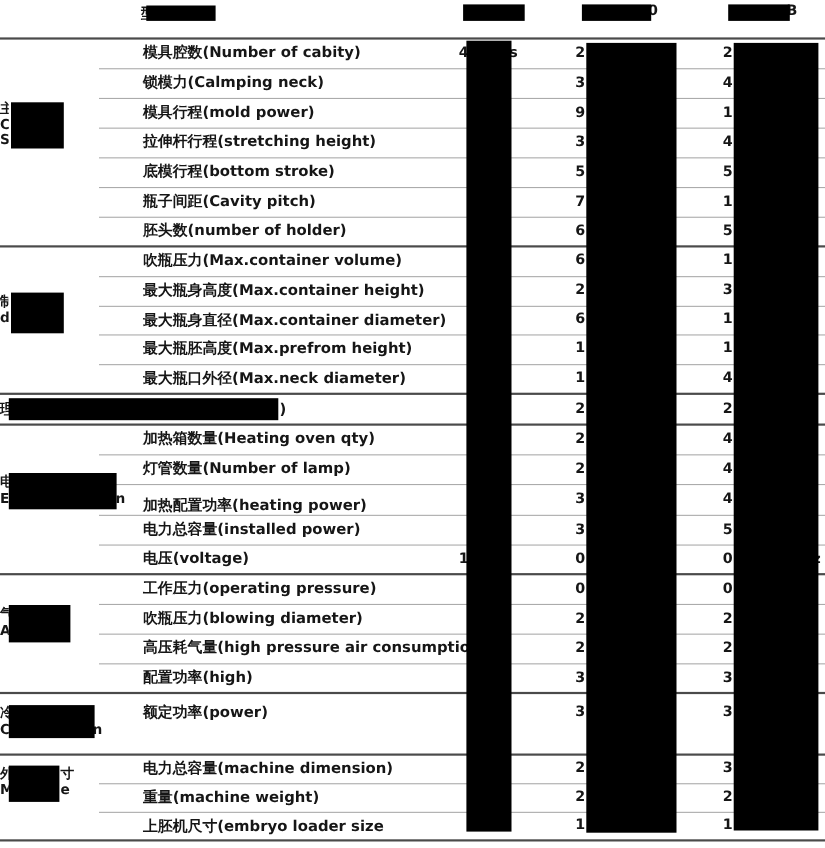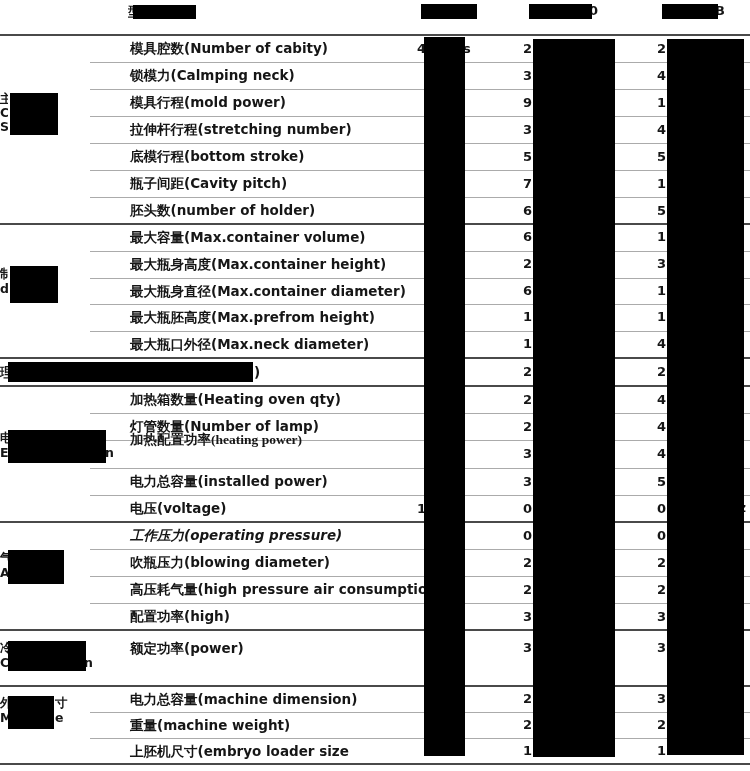--- a/index.html
+++ b/index.html
@@ -39,33 +39,33 @@
       <div class="sliver" style="left: 417px; top: 35px; width: 8px; line-height: 27px; font-size: 13px;">4</div>
       <div class="sliver" style="left: 463px; top: 35px; width: 10px; line-height: 27px; font-size: 13px;">s</div>
       <div class="peekdigit" style="left: 500px; top: 35px; width: 32px; line-height: 27px;">2</div>
       <div class="peekdigit" style="left: 634px; top: 35px; width: 32px; line-height: 27px;">2</div>
       <div class="param" style="top: 62px; line-height: 27px;">锁模力(Calmping neck)</div>
       <div class="peekdigit" style="left: 500px; top: 62px; width: 32px; line-height: 27px;">3</div>
       <div class="peekdigit" style="left: 634px; top: 62px; width: 32px; line-height: 27px;">4</div>
       <div class="param" style="top: 89px; line-height: 27px;">模具行程(mold power)</div>
       <div class="peekdigit" style="left: 500px; top: 89px; width: 32px; line-height: 27px;">9</div>
       <div class="peekdigit" style="left: 634px; top: 89px; width: 32px; line-height: 27px;">1</div>
-      <div class="param" style="top: 116px; line-height: 27px;">拉伸杆行程(stretching number)</div>
+      <div class="param" style="top: 116px; line-height: 27px;">拉伸杆行程(stretching height)</div>
       <div class="peekdigit" style="left: 500px; top: 116px; width: 32px; line-height: 27px;">3</div>
       <div class="peekdigit" style="left: 634px; top: 116px; width: 32px; line-height: 27px;">4</div>
       <div class="param" style="top: 143px; line-height: 27px;">底模行程(bottom stroke)</div>
       <div class="peekdigit" style="left: 500px; top: 143px; width: 32px; line-height: 27px;">5</div>
       <div class="peekdigit" style="left: 634px; top: 143px; width: 32px; line-height: 27px;">5</div>
       <div class="param" style="top: 170px; line-height: 27px;">瓶子间距(Cavity pitch)</div>
       <div class="peekdigit" style="left: 500px; top: 170px; width: 32px; line-height: 27px;">7</div>
       <div class="peekdigit" style="left: 634px; top: 170px; width: 32px; line-height: 27px;">1</div>
       <div class="param" style="top: 197px; line-height: 27px;">胚头数(number of holder)</div>
       <div class="peekdigit" style="left: 500px; top: 197px; width: 32px; line-height: 27px;">6</div>
       <div class="peekdigit" style="left: 634px; top: 197px; width: 32px; line-height: 27px;">5</div>
-      <div class="param" style="top: 224px; line-height: 26.8px;">最大容量(Max.container volume)</div>
+      <div class="param" style="top: 224px; line-height: 26.8px;">吹瓶压力(Max.container volume)</div>
       <div class="peekdigit" style="left: 500px; top: 224px; width: 32px; line-height: 26.8px;">6</div>
       <div class="peekdigit" style="left: 634px; top: 224px; width: 32px; line-height: 26.8px;">1</div>
       <div class="param" style="top: 250.8px; line-height: 26.8px;">最大瓶身高度(Max.container height)</div>
       <div class="peekdigit" style="left: 500px; top: 250.8px; width: 32px; line-height: 26.8px;">2</div>
       <div class="peekdigit" style="left: 634px; top: 250.8px; width: 32px; line-height: 26.8px;">3</div>
       <div class="param" style="top: 277.6px; line-height: 26.8px;">最大瓶身直径(Max.container diameter)</div>
       <div class="peekdigit" style="left: 500px; top: 277.6px; width: 32px; line-height: 26.8px;">6</div>
       <div class="peekdigit" style="left: 634px; top: 277.6px; width: 32px; line-height: 26.8px;">1</div>
       <div class="param" style="top: 304.4px; line-height: 26.8px;">最大瓶胚高度(Max.prefrom height)</div>
       <div class="peekdigit" style="left: 500px; top: 304.4px; width: 32px; line-height: 26.8px;">1</div>
@@ -77,32 +77,32 @@
       <div class="redact" style="left: 8px; top: 362px; width: 245px; height: 20px;"></div>
       <div class="tail" style="left: 254px; top: 358px; line-height: 28px; font-size: 13.5px;">)</div>
       <div class="peekdigit" style="left: 500px; top: 358px; width: 32px; line-height: 28px;">2</div>
       <div class="peekdigit" style="left: 634px; top: 358px; width: 32px; line-height: 28px;">2</div>
       <div class="param" style="top: 386px; line-height: 27.2px;">加热箱数量(Heating oven qty)</div>
       <div class="peekdigit" style="left: 500px; top: 386px; width: 32px; line-height: 27.2px;">2</div>
       <div class="peekdigit" style="left: 634px; top: 386px; width: 32px; line-height: 27.2px;">4</div>
       <div class="param" style="top: 413.2px; line-height: 27.2px;">灯管数量(Number of lamp)</div>
       <div class="peekdigit" style="left: 500px; top: 413.2px; width: 32px; line-height: 27.2px;">2</div>
       <div class="peekdigit" style="left: 634px; top: 413.2px; width: 32px; line-height: 27.2px;">4</div>
-      <div class="param" style="top: 426px; line-height: 27.2px; font-family: Liberation Serif, serif;">加热配置功率(heating power)</div>
+      <div class="param" style="top: 447px; line-height: 27.2px;">加热配置功率(heating power)</div>
       <div class="peekdigit" style="left: 500px; top: 440.4px; width: 32px; line-height: 27.2px;">3</div>
       <div class="peekdigit" style="left: 634px; top: 440.4px; width: 32px; line-height: 27.2px;">4</div>
       <div class="param" style="top: 467.6px; line-height: 27.2px;">电力总容量(installed power)</div>
       <div class="peekdigit" style="left: 500px; top: 467.6px; width: 32px; line-height: 27.2px;">3</div>
       <div class="peekdigit" style="left: 634px; top: 467.6px; width: 32px; line-height: 27.2px;">5</div>
       <div class="param" style="top: 494.8px; line-height: 27.2px;">电压(voltage)</div>
       <div class="sliver" style="left: 417px; top: 494.8px; width: 8px; line-height: 27.2px; font-size: 13px;">1</div>
       <div class="peekdigit" style="left: 500px; top: 494.8px; width: 32px; line-height: 27.2px;">0</div>
       <div class="peekdigit" style="left: 634px; top: 494.8px; width: 32px; line-height: 27.2px;">0</div>
       <div class="sliver" style="left: 739px; top: 494.8px; width: 10px; line-height: 27.2px; font-size: 12px;">z</div>
-      <div class="param" style="top: 522px; line-height: 27px; font-style: italic;">工作压力(operating pressure)</div>
+      <div class="param" style="top: 522px; line-height: 27px;">工作压力(operating pressure)</div>
       <div class="peekdigit" style="left: 500px; top: 522px; width: 32px; line-height: 27px;">0</div>
       <div class="peekdigit" style="left: 634px; top: 522px; width: 32px; line-height: 27px;">0</div>
       <div class="param" style="top: 549px; line-height: 27px;">吹瓶压力(blowing diameter)</div>
       <div class="peekdigit" style="left: 500px; top: 549px; width: 32px; line-height: 27px;">2</div>
       <div class="peekdigit" style="left: 634px; top: 549px; width: 32px; line-height: 27px;">2</div>
       <div class="param" style="top: 576px; line-height: 27px;">高压耗气量(high pressure air consumption)</div>
       <div class="peekdigit" style="left: 500px; top: 576px; width: 32px; line-height: 27px;">2</div>
       <div class="peekdigit" style="left: 634px; top: 576px; width: 32px; line-height: 27px;">2</div>
       <div class="param" style="top: 603px; line-height: 27px;">配置功率(high)</div>
       <div class="peekdigit" style="left: 500px; top: 603px; width: 32px; line-height: 27px;">3</div>

